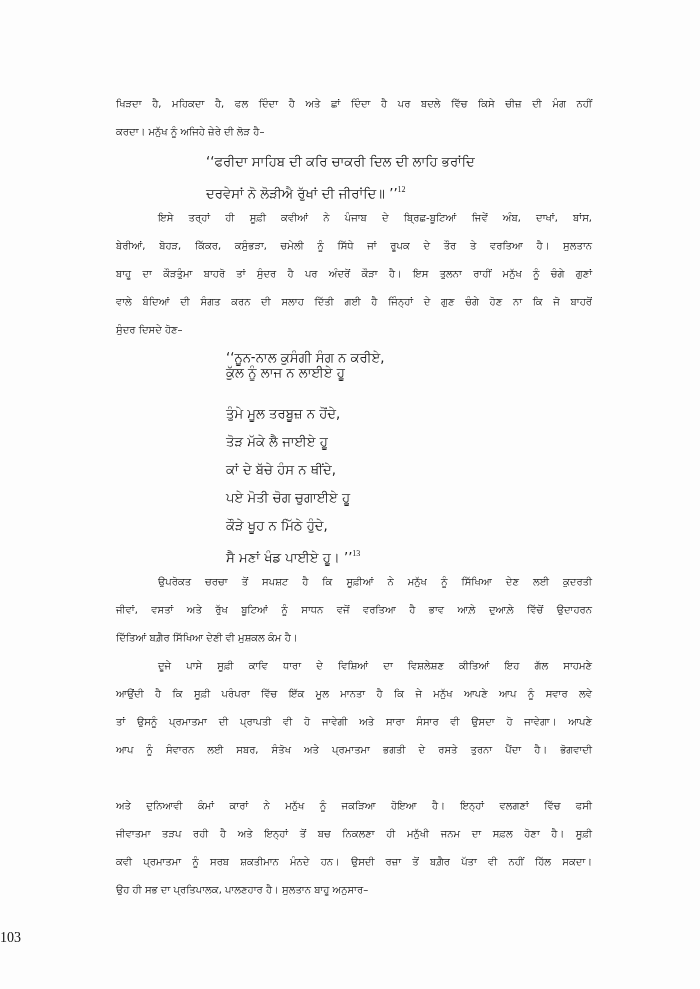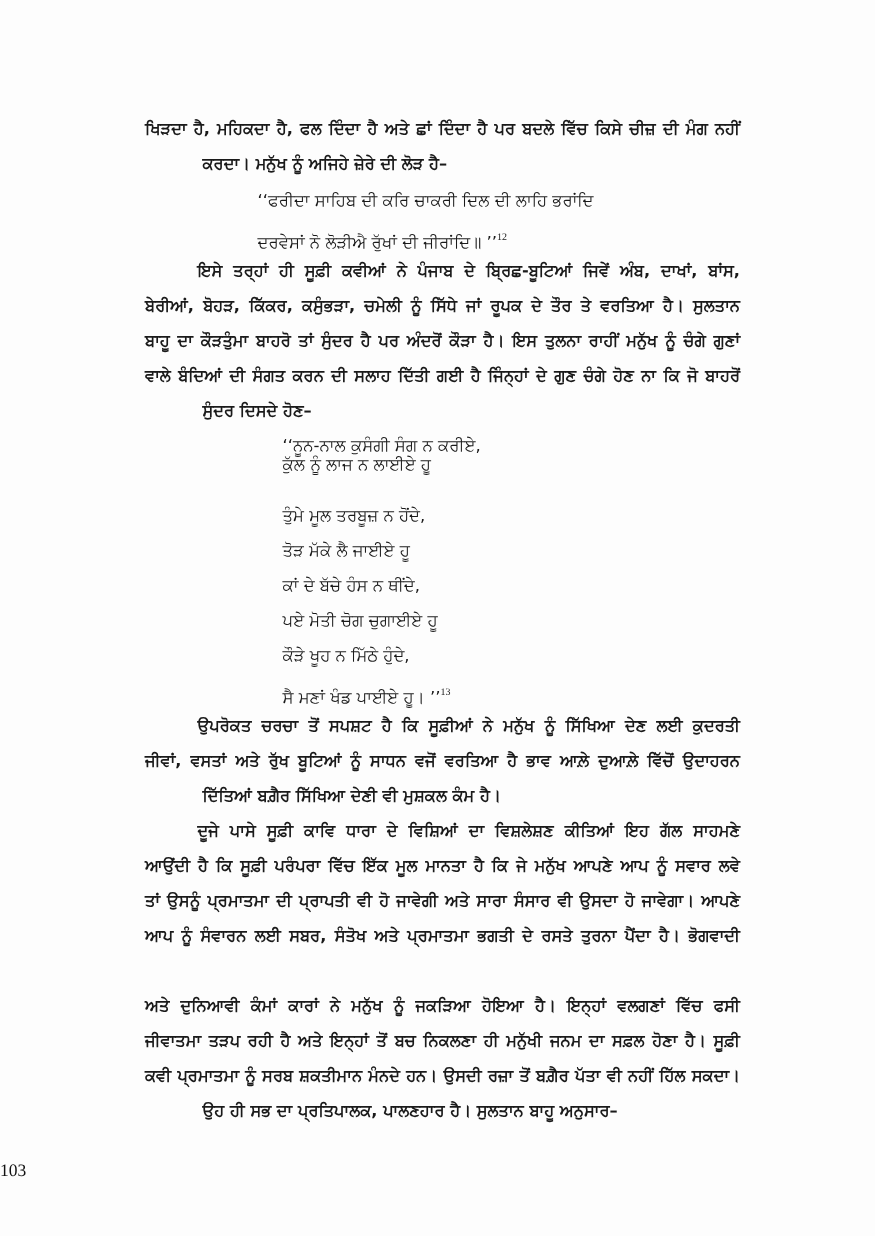--- a/index.html
+++ b/index.html
@@ -2,24 +2,24 @@
 <html><head>
 <meta charset="utf-8">
 <style>
   html, body { margin:0; padding:0; }
   body {
     width:700px; height:989px; background:#fdfdfd; position:relative; overflow:hidden;
     font-family:"DejaVu Sans", sans-serif; color:#1a1a1a;
   }
   .page { position:absolute; left:0; top:0; width:700px; height:989px; }
   .line {
-    position:absolute; left:116px; width:476px; font-size:13px; line-height:20px;
-    white-space:nowrap; text-align:justify; text-align-last:justify;font-weight:bold;
+    position:absolute; left:116px; width:476px; font-size:10px; line-height:20px;
+    white-space:nowrap; text-align:justify; text-align-last:justify;
   }
-  .line.last { text-align-last:left;margin-left:46px; }
+  .line.last { text-align-last:left; }
   .line.indent { left:158px; width:434px; }
   .verse { position:absolute; font-size:13.2px; line-height:20px; white-space:nowrap; }
   .q1 { left:206px; }
   .q2 { left:186px;margin-left:40px; }
   sup { font-size:8px; font-family:"Liberation Serif", serif; vertical-align:6px; }
   .pagenum {
     position:absolute; left:0; width:700px; top:930px; 
     font-family:"Liberation Serif", serif; font-size:14px; color:#111;
   }
 </style>

